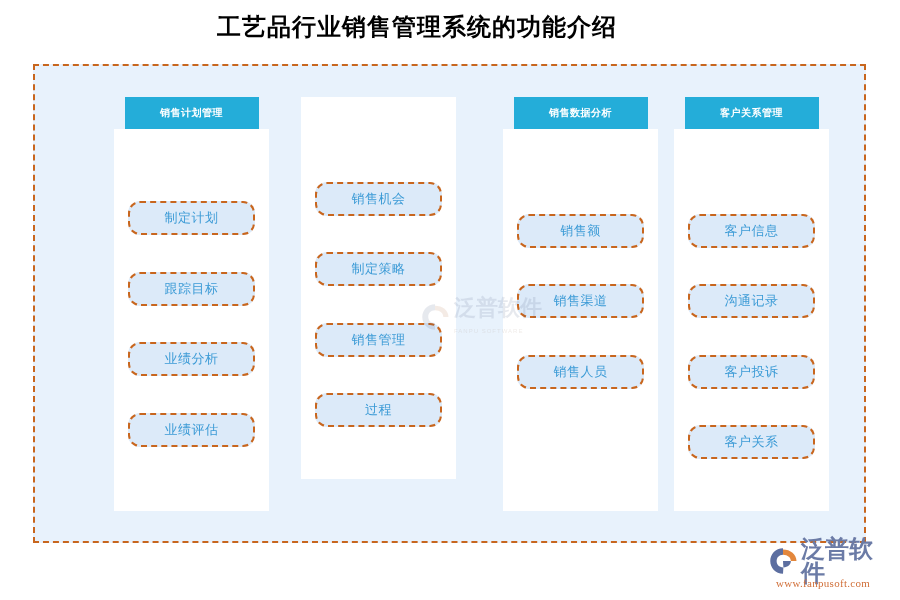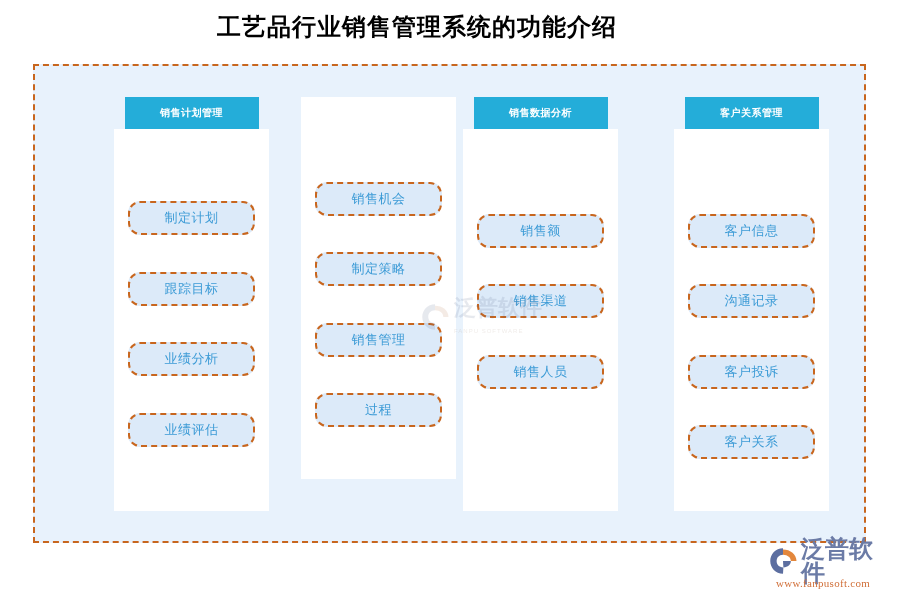--- a/index.html
+++ b/index.html
@@ -50,21 +50,21 @@
     height: 479px;
   }
 
   .column {
     position: absolute;
     top: 31px;
     width: 155px;
   }
   .column.c0 { left: 79px; }
   .column.c1 { left: 266px; }
-  .column.c2 { left: 428px; }
+  .column.c2 { left: 468px; }
   .column.c3 { left: 639px; }
 
   .column-header {
     height: 32px;
     background: #24ADD9;
     color: #ffffff;
     font-size: 10px;
     font-weight: bold;
     display: flex;
     align-items: center;

